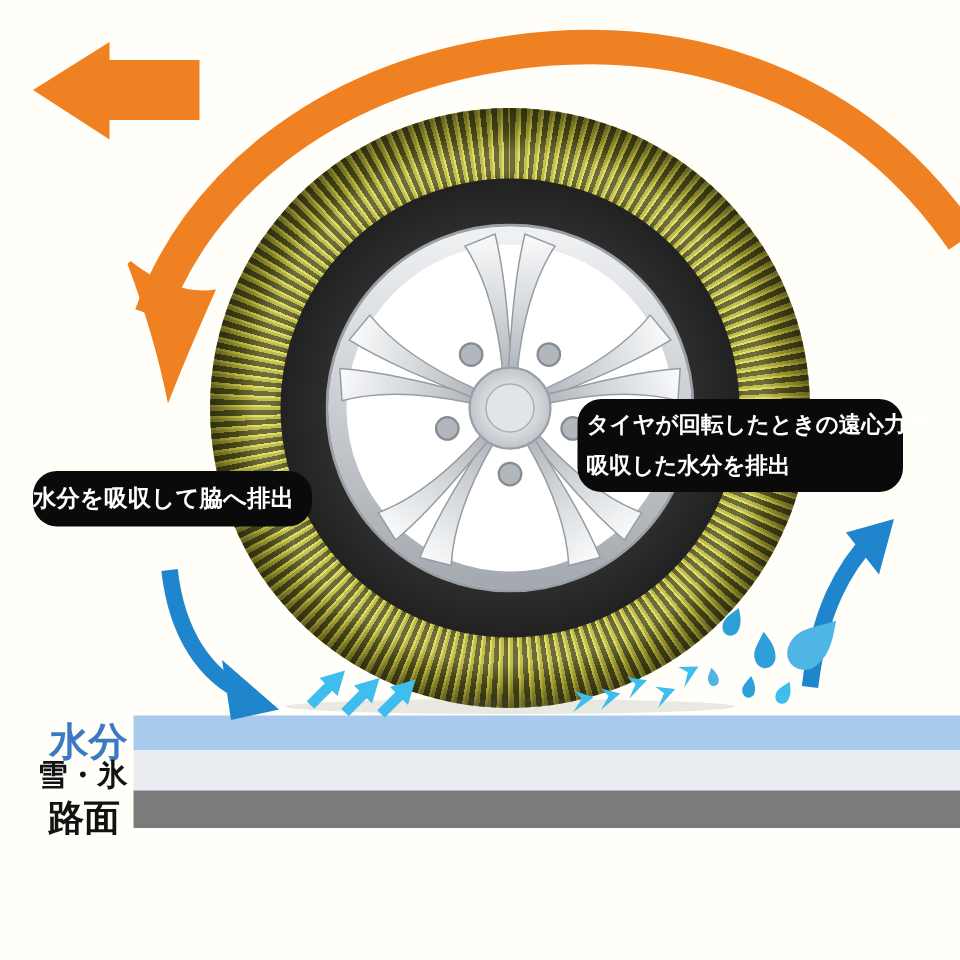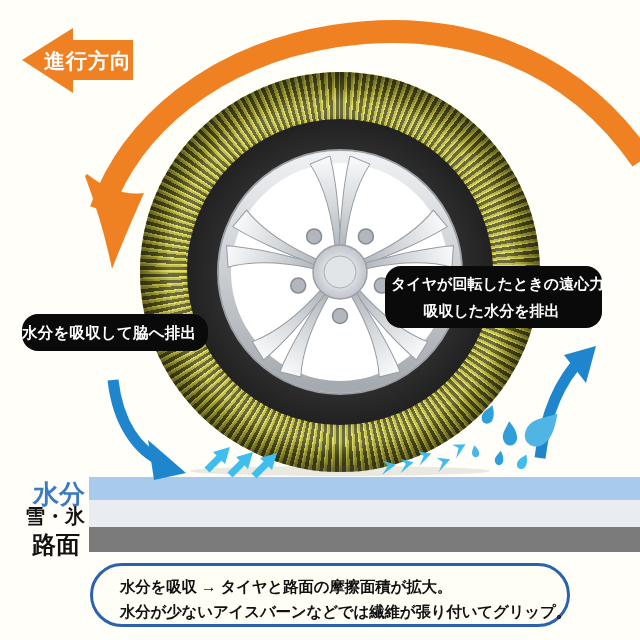--- a/index.html
+++ b/index.html
@@ -41,21 +41,21 @@
   }
   .callout-left{
     left:22px;top:314px;width:186px;height:37px;
     font-size:15.5px;line-height:37px;text-align:left;letter-spacing:0.2px;
   }
   .callout-right{
     left:385px;top:266px;width:217px;height:62px;
     font-size:15px;line-height:27px;padding:4px 10px 0 6px;box-sizing:border-box;
   }
   .callout-right .l1{display:block;text-align:center;white-space:nowrap;}
-  .callout-right .l2{display:block;text-align:center;white-space:nowrap;}
+  .callout-right .l2{display:block;text-align:left;white-space:nowrap;}
   
   .bar{position:absolute;left:89px;width:551px;}
   .bar-water{top:477px;height:23px;background:#a8cbed;}
   .bar-snow{top:500px;height:27px;background:#e9ecf1;}
   .bar-road{top:527px;height:25px;background:#7b7b7b;}
   .layer-label{position:absolute;font-weight:bold;white-space:nowrap;}
   .lbl-water{left:33px;top:477px;font-size:26px;color:#3b79c3;}
   .lbl-snow{left:25px;top:503px;font-size:20px;color:#121212;}
   .lbl-road{left:32px;top:529px;font-size:24px;color:#121212;}
   
@@ -76,21 +76,20 @@
 <div class="stage">
 
   <svg class="abs" style="left:0;top:0;" width="640" height="640" viewBox="0 0 640 640">
     <path d="M 642,160 C 565,48 445,19 335,36 C 213,55 131,126 101,210" fill="none" stroke="#f08122" stroke-width="23"></path>
     <path d="M 87,174 Q 116,197 144,193 Q 124,238 112,269 Q 103,224 85,176 Z" fill="#f08122"></path>
   </svg>
 
   <svg class="abs" style="left:15px;top:20px;" width="130" height="85" viewBox="0 0 130 85">
     <polygon points="7,40 58,8 58,20 118,20 118,60 58,60 58,73" fill="#f08122"></polygon>
   </svg>
-  <span class="dir-label">進行方向</span>
 
   <div class="fabric"></div>
   <div class="tire-black"></div>
   <svg class="wheel-svg" width="246" height="246" viewBox="-123 -123 246 246">
     <defs>
       <linearGradient id="rimg" x1="0" y1="0" x2="0" y2="1">
         <stop offset="0" stop-color="#eef0f2"></stop>
           <stop offset="1" stop-color="#a5aab0"></stop>
       </linearGradient>
       <linearGradient id="spokeg" x1="0" y1="0" x2="0" y2="1">
@@ -183,18 +182,14 @@
       <path d="M0,-14 C5,-6 7,0 5,6 C2,12 -6,12 -8,5 C-10,-2 -5,-6 0,-14 Z" transform="translate(476,452) rotate(-15) scale(0.5)" fill="#4fb5e5"></path>
     </g>
   </svg>
 
   <div class="callout callout-left">水分を吸収して脇へ排出</div>
   <div class="callout callout-right">
     <span class="l1">タイヤが回転したときの遠心力で</span>
     <span class="l2">吸収した水分を排出</span>
   </div>
 
-  <div class="caption-box">
-    <p>水分を吸収 → タイヤと路面の摩擦面積が拡大。</p>
-    <p>水分が少ないアイスバーンなどでは繊維が張り付いてグリップ。</p>
-  </div>
 
 </div>
 
 </body></html>

